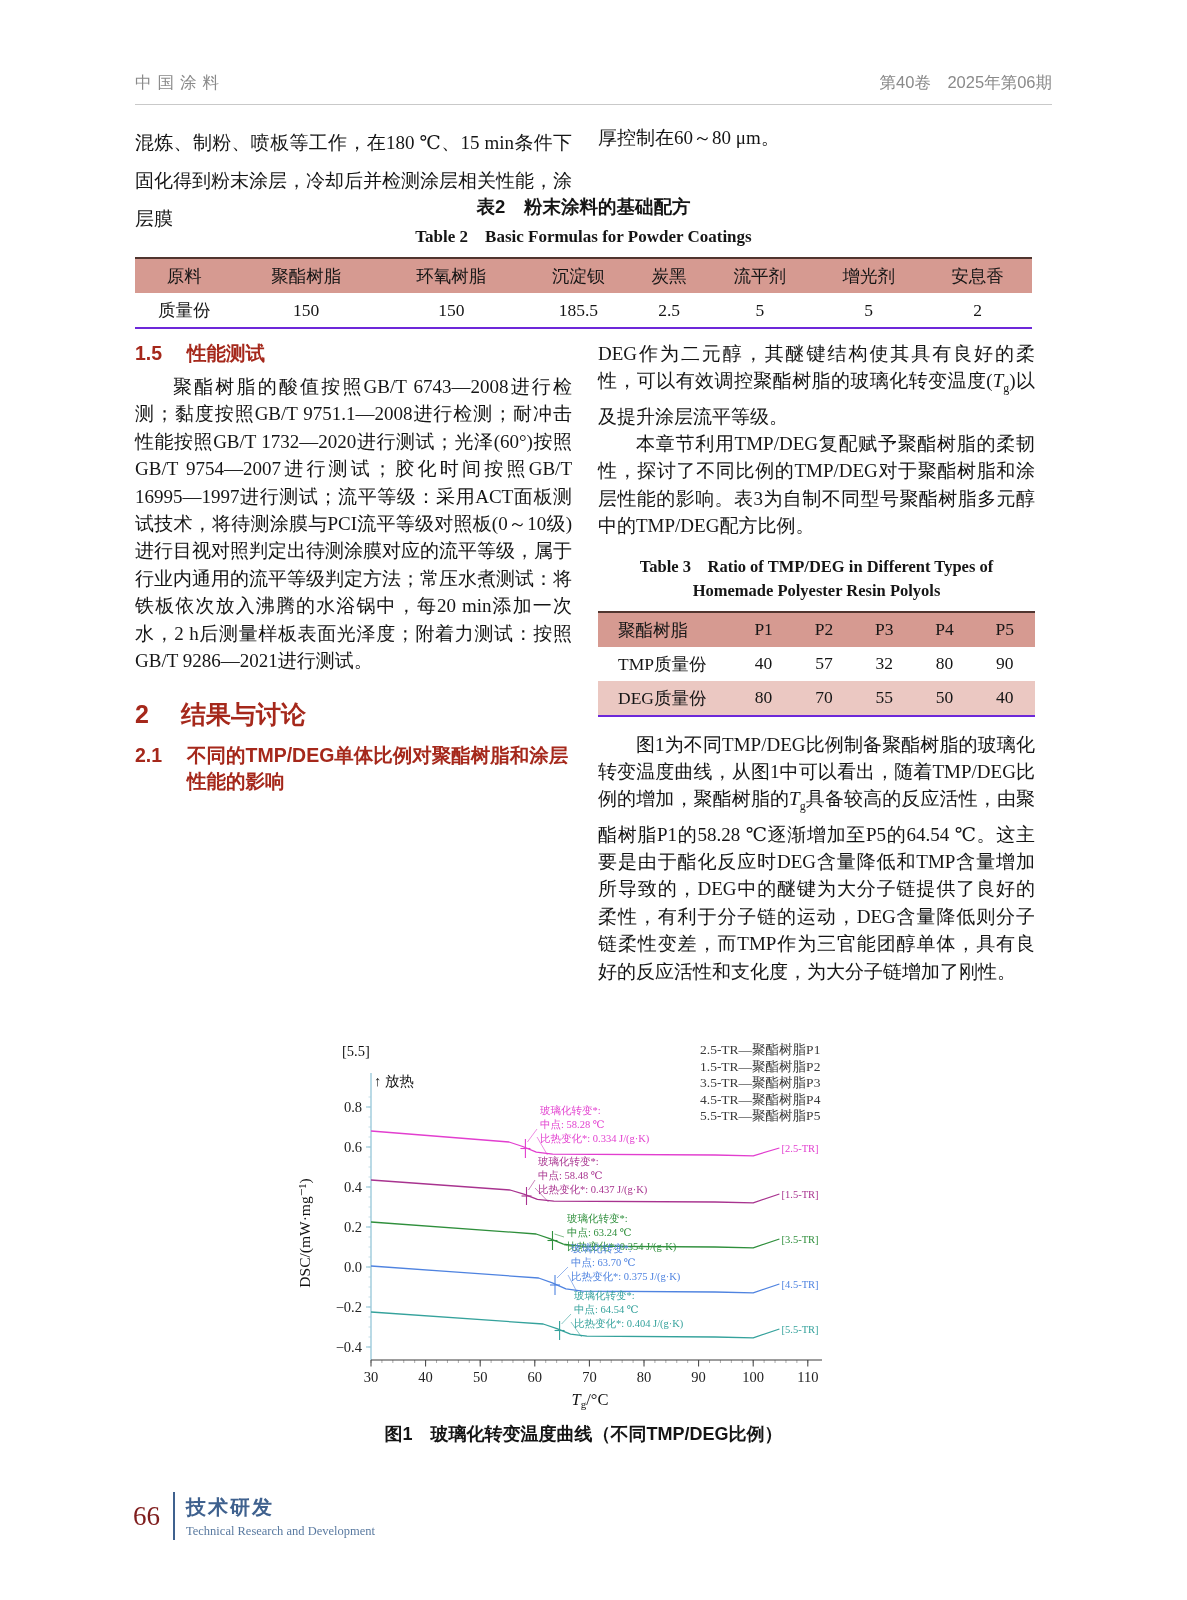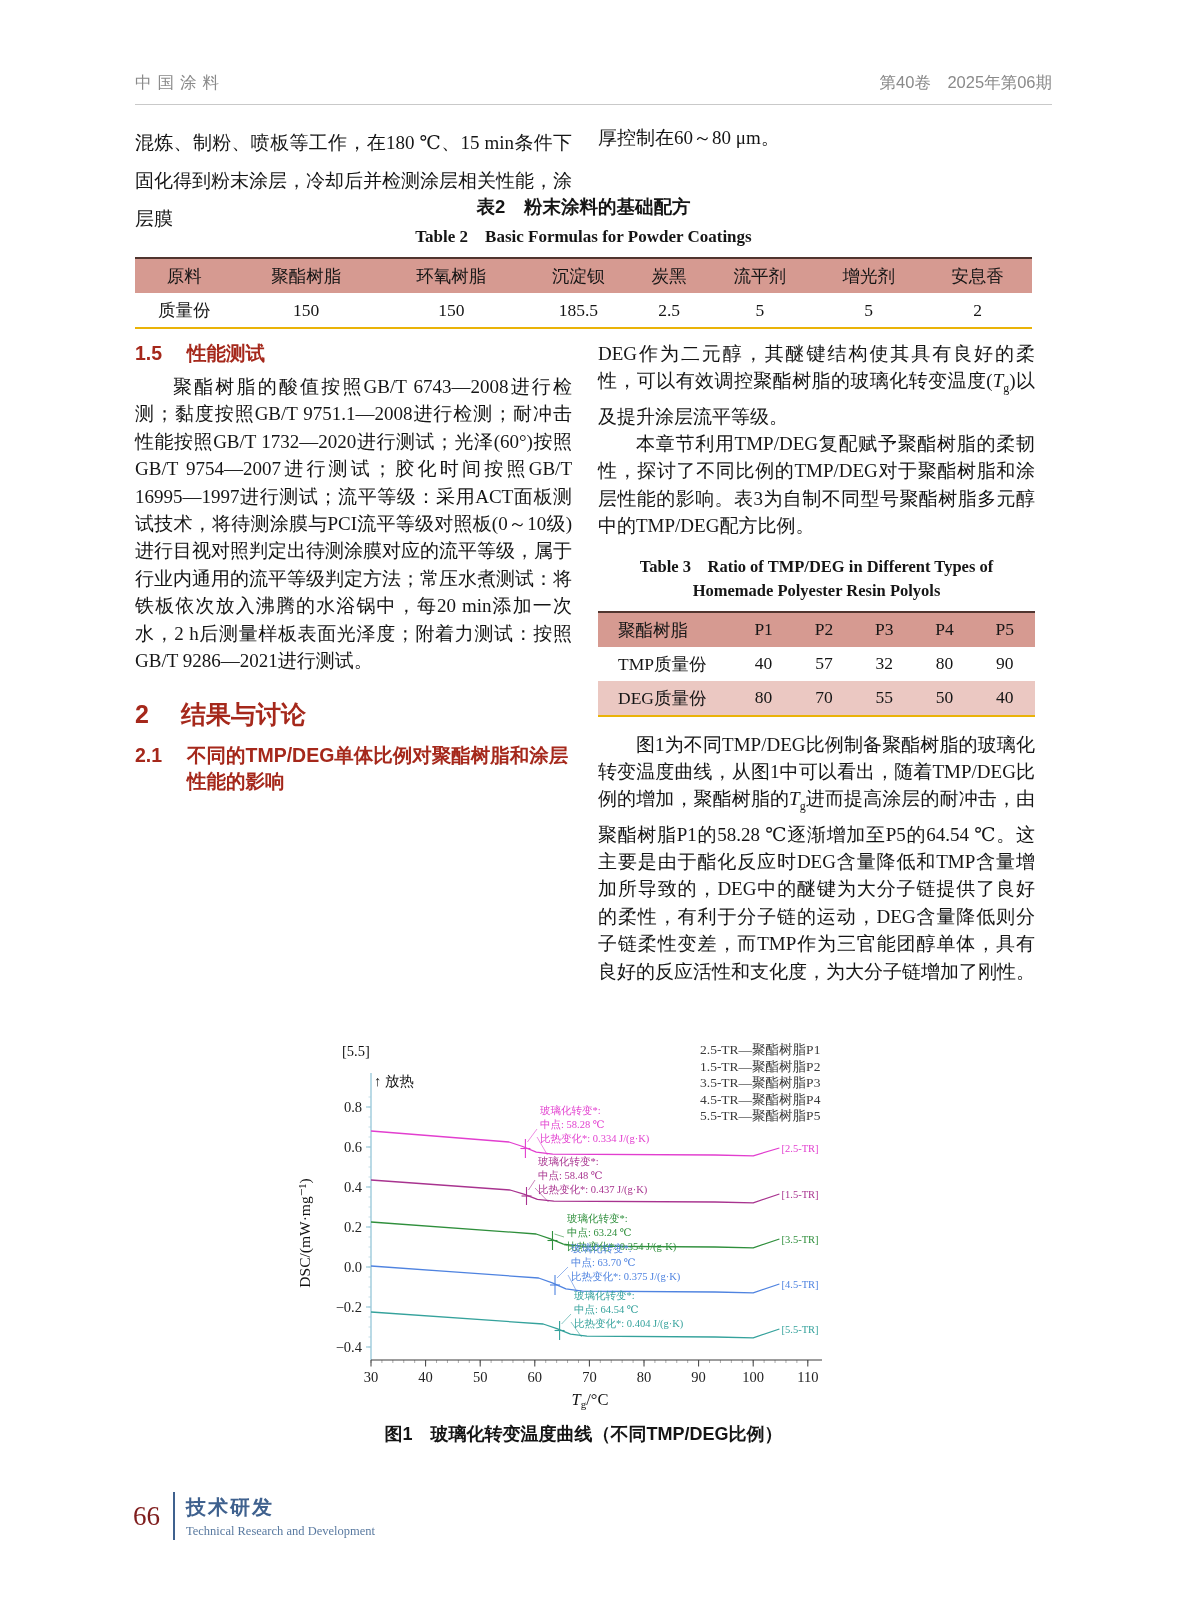--- a/index.html
+++ b/index.html
@@ -13,21 +13,21 @@
   .hrule{position:absolute;left:135px;width:917px;top:104px;height:1px;background:#c9c9c9;}
 
   
   .intro-left{position:absolute;left:135px;top:124px;width:437px;font-size:19px;line-height:38px;text-align:justify;}
   .intro-right{position:absolute;left:598px;top:124px;width:437px;font-size:19px;line-height:27.4px;}
 
   
   .t2-wrap{position:absolute;left:135px;top:194px;width:897px;text-align:center;}
   .tbl-title-zh{font-family:"Liberation Sans","DejaVu Sans",sans-serif;font-weight:bold;font-size:18.5px;margin-bottom:6px;}
   .tbl-title-en{font-weight:bold;font-size:17px;margin-bottom:9px;}
-  table.datatable{width:100%;border-collapse:collapse;border-top:2px solid #50352f;border-bottom:2px solid #eab308;
+  table.datatable{width:100%;border-collapse:collapse;border-top:2px solid #50352f;border-bottom:2px solid #6d28d9;
                   font-size:17.5px;}
   table.datatable td{height:34px;text-align:center;padding:0;}
   table.datatable tr.hdr td{background:#d69a91;}
   #table3 tr.alt td{background:#ebc8c2;}
   #table3 td.first{text-align:left;padding-left:20px;width:31%;}
   #table2 td.first{width:11%;}
 
   
   .left-col{position:absolute;left:135px;top:340px;width:437px;}
   .right-col{position:absolute;left:598px;top:340px;width:437px;}
@@ -155,21 +155,21 @@
               <td>80</td>
               <td>70</td>
               <td>55</td>
               <td>50</td>
               <td>40</td>
             </tr>
           </tbody>
         </table>
     </div>
 
-    <p class="body ind rc-p3"><span>图1为不同TMP/DEG比例制备聚酯树脂的玻璃化转变温度曲线，从图1中可以看出，随着TMP/DEG比例的增加，聚酯树脂的</span><span class="tvar">T</span><sub class="tsub">g</sub><span>进而提高涂层的耐冲击，由聚酯树脂P1的58.28 ℃逐渐增加至P5的64.54 ℃。这主要是由于酯化反应时DEG含量降低和TMP含量增加所导致的，DEG中的醚键为大分子链提供了良好的柔性，有利于分子链的运动，DEG含量降低则分子链柔性变差，而TMP作为三官能团醇单体，具有良好的反应活性和支化度，为大分子链增加了刚性。</span></p>
+    <p class="body ind rc-p3"><span>图1为不同TMP/DEG比例制备聚酯树脂的玻璃化转变温度曲线，从图1中可以看出，随着TMP/DEG比例的增加，聚酯树脂的</span><span class="tvar">T</span><sub class="tsub">g</sub><span>具备较高的反应活性，由聚酯树脂P1的58.28 ℃逐渐增加至P5的64.54 ℃。这主要是由于酯化反应时DEG含量降低和TMP含量增加所导致的，DEG中的醚键为大分子链提供了良好的柔性，有利于分子链的运动，DEG含量降低则分子链柔性变差，而TMP作为三官能团醇单体，具有良好的反应活性和支化度，为大分子链增加了刚性。</span></p>
   </section>
 
   <svg id="dsc-svg" width="770" height="400" viewBox="0 0 770 400">
       <line x1="91" y1="45" x2="91" y2="332" stroke="#9dcbdb" stroke-width="1.4"></line>
       <line x1="91" y1="332" x2="542" y2="332" stroke="#3c3c3c" stroke-width="1.1"></line>
       <line x1="91" y1="332" x2="91" y2="338.5" stroke="#3c3c3c" stroke-width="1"></line>
       <text x="91" y="354" text-anchor="middle" font-size="14.5" fill="#222">30</text>
       <line x1="145.6" y1="332" x2="145.6" y2="338.5" stroke="#3c3c3c" stroke-width="1"></line>
       <text x="145.6" y="354" text-anchor="middle" font-size="14.5" fill="#222">40</text>
       <line x1="200.2" y1="332" x2="200.2" y2="338.5" stroke="#3c3c3c" stroke-width="1"></line>

